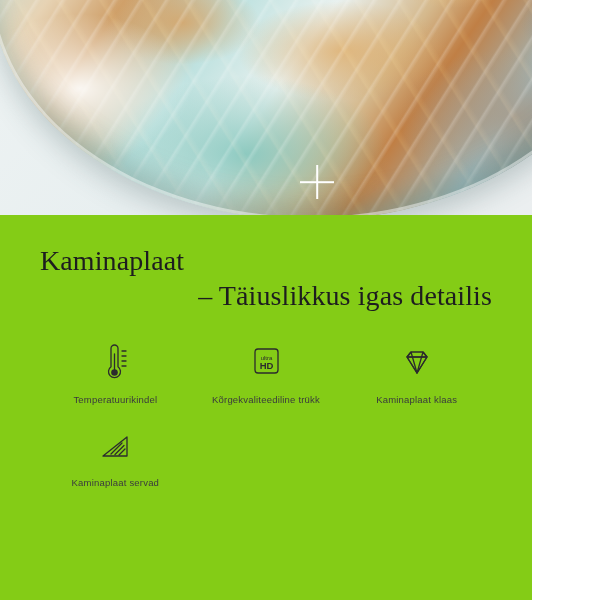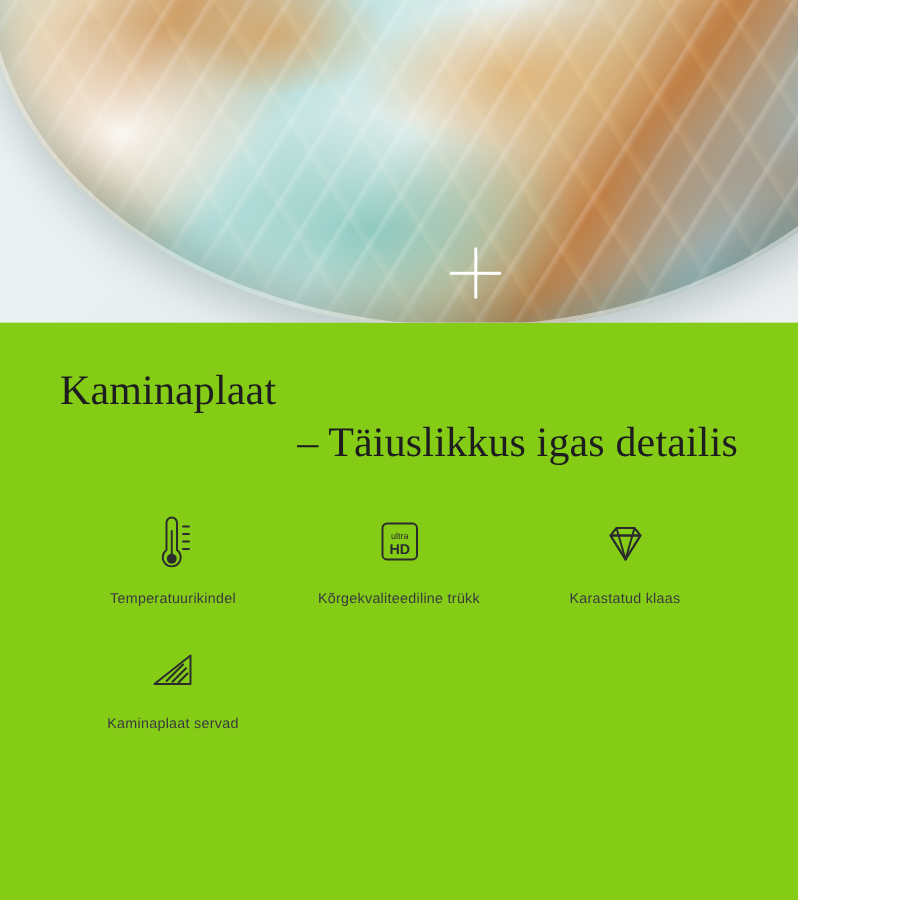--- a/index.html
+++ b/index.html
@@ -223,21 +223,21 @@
       <div class="feature">
         <div class="feature-icon">
           <svg width="44" height="40" viewBox="0 0 44 40" fill="none" stroke="#2b2b2d" stroke-width="1.3" stroke-linejoin="round">
             <path d="M12 14h20l-10 16L12 14z"></path>
             <path d="M12 14l4-5h12l4 5"></path>
             <path d="M16 9l-4 5 10 16 10-16-4-5"></path>
             <path d="M16 9l6 21 6-21"></path>
             <path d="M12 14h20"></path>
           </svg>
         </div>
-        <div class="feature-label">Karastatud klaas</div>
+        <div class="feature-label">Kaminaplaat klaas</div>
       </div>
 
       <div class="feature">
         <div class="feature-icon">
           <svg width="42" height="40" viewBox="0 0 42 40" fill="none" stroke="#2b2b2d" stroke-width="1.3" stroke-linecap="round" stroke-linejoin="round">
             <path d="M9 30h24L33 11 9 30z"></path>
             <path d="M17 28l11-11M21 28.5l9-9M25 29l6-6"></path>
           </svg>
         </div>
         <div class="feature-label">Kaminaplaat servad</div>

